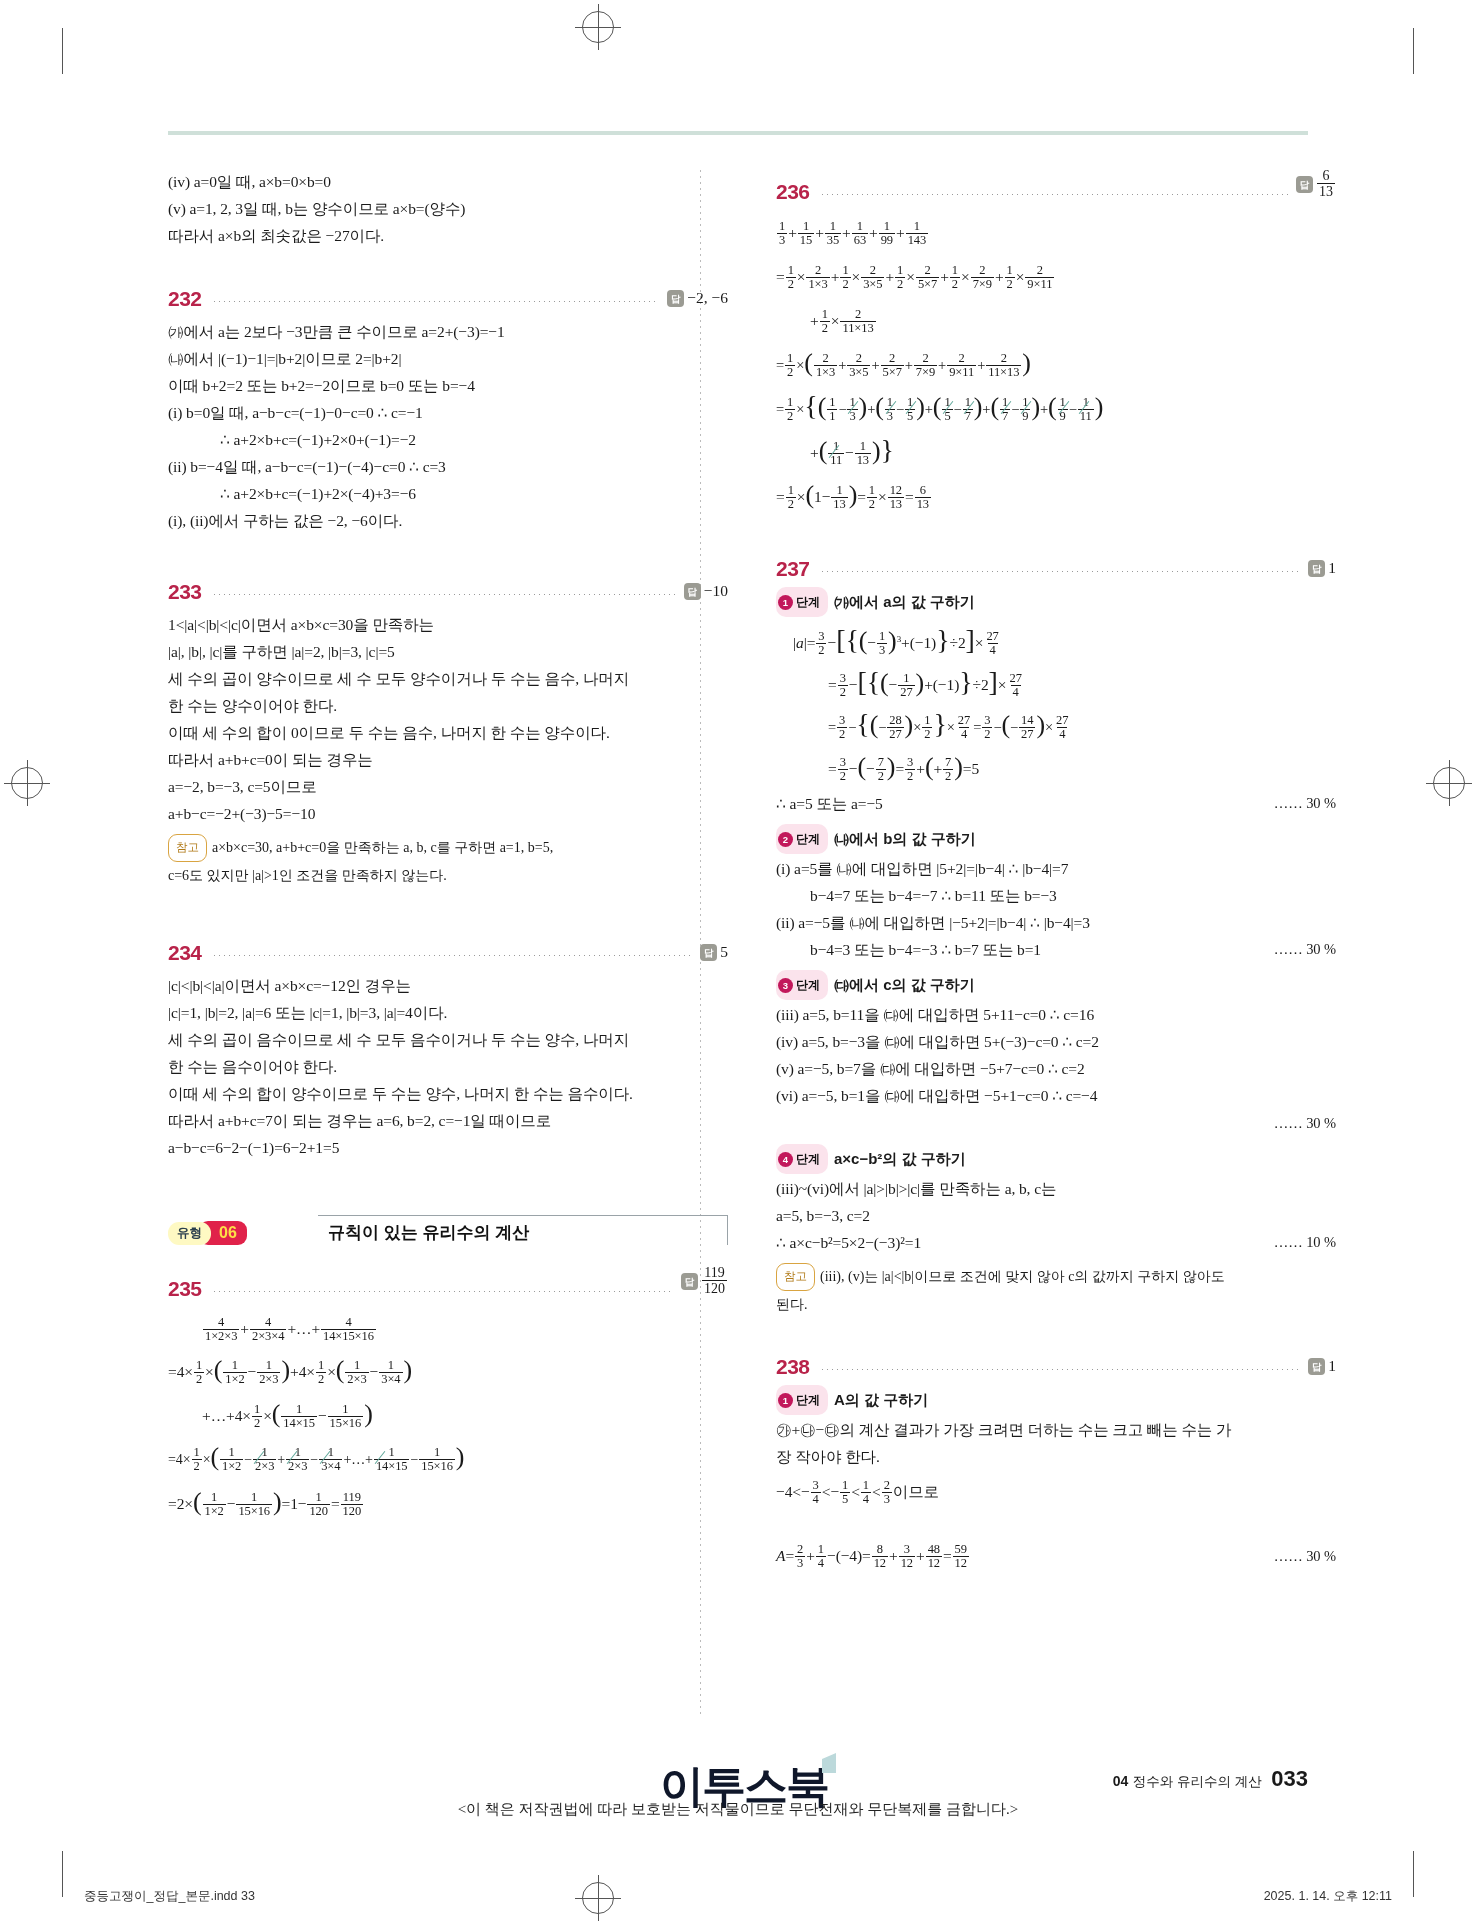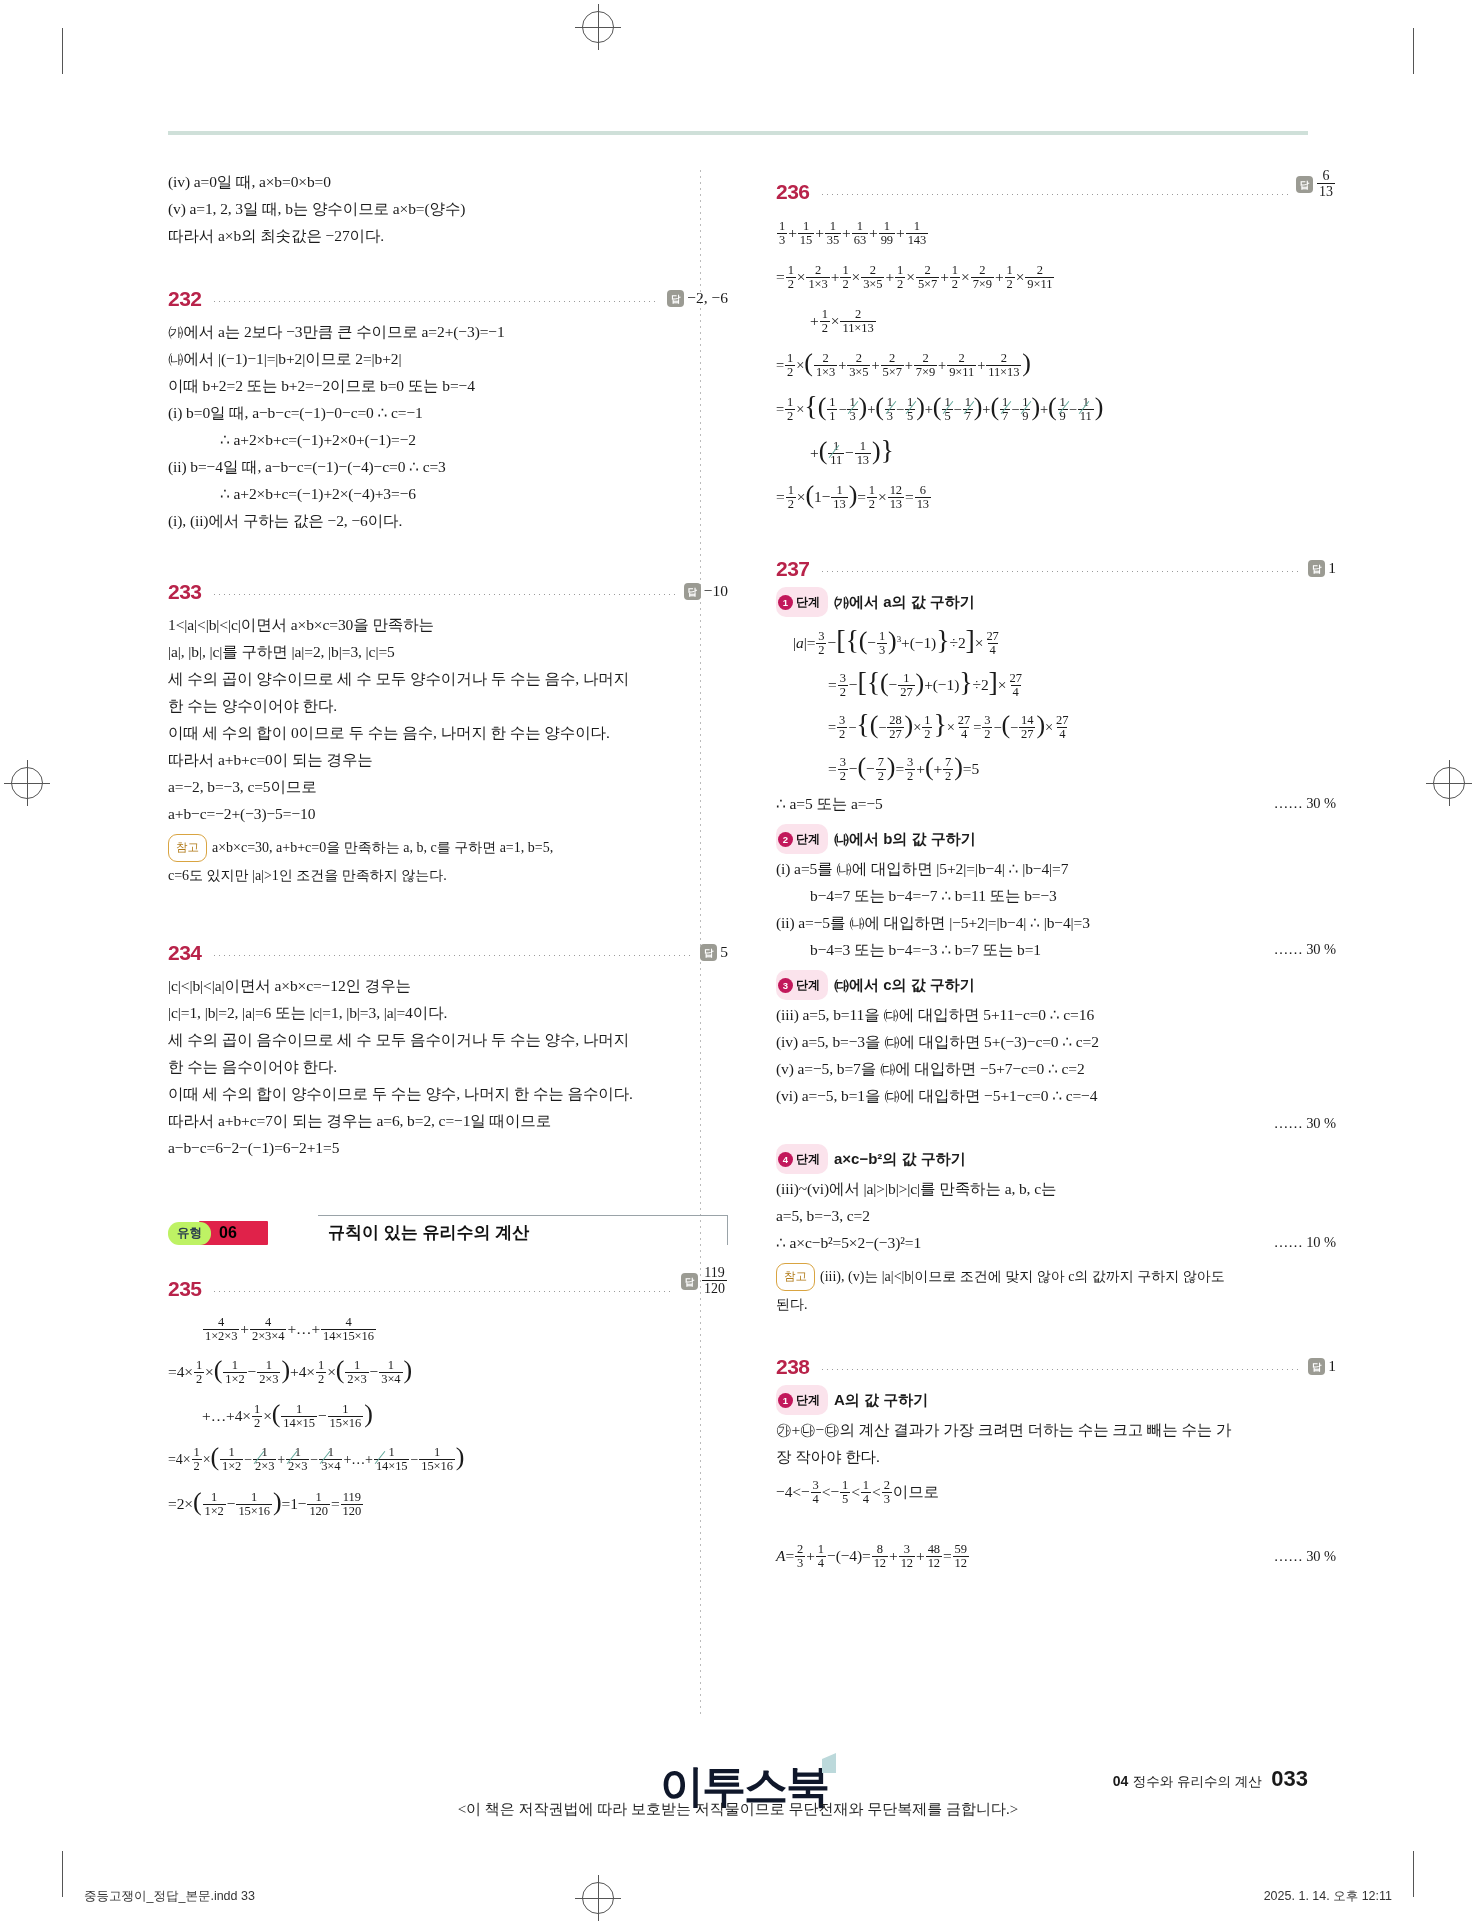--- a/index.html
+++ b/index.html
@@ -58,24 +58,24 @@
   .frac.big .n,.frac.big .d{font-size:14px;line-height:15px;}
   .paren{font-size:26px;line-height:0;position:relative;top:1px;font-family:"Liberation Serif",serif;}
   .paren.sq{font-size:28px;}
   sup{font-size:9px;vertical-align:super;}
 
   
   .typehead{position:relative;height:40px;margin:0 0 4px 0;}
   .typehead .topline{position:absolute;left:150px;right:0;top:2px;height:1px;background:#9aa3a8;}
   .typehead .rline{position:absolute;right:0;top:2px;width:1px;height:30px;background:#9aa3a8;}
   .th-badge{position:absolute;left:0;top:8px;display:flex;align-items:center;}
-  .th-yh{background:#bef264;color:#2b3f4d;border-radius:11px;padding:3px 9px;
+  .th-yh{background:#fef9c3;color:#2b3f4d;border-radius:11px;padding:3px 9px;
     font-family:Liberation Mono, monospace;font-weight:bold;font-size:12.5px;
     position:relative;z-index:2;}
-  .th-no{background:#e0224a;color:#000000;border-radius:1px;padding:3px 31px 3px 20px;
+  .th-no{background:#e0224a;color:#fde047;border-radius:9px;padding:3px 10px 3px 20px;
     font-family:"Liberation Sans",sans-serif;font-weight:bold;font-size:16px;
     margin-left:-12px;position:relative;z-index:1;}
   .th-title{position:absolute;left:160px;top:8px;
     font-family:"Liberation Sans",sans-serif;font-weight:bold;font-size:17px;color:#111;}
 
   
   .stage{display:inline-flex;align-items:center;background:#fbe3ec;border-radius:10px;
     padding:1px 8px 1px 2px;margin-right:6px;vertical-align:middle;position:relative;top:-1px;}
   .stage .circ{display:inline-block;width:15px;height:15px;border-radius:50%;
     background:#c2185b;color:#fff;font-size:9.5px;font-weight:bold;line-height:15px;

